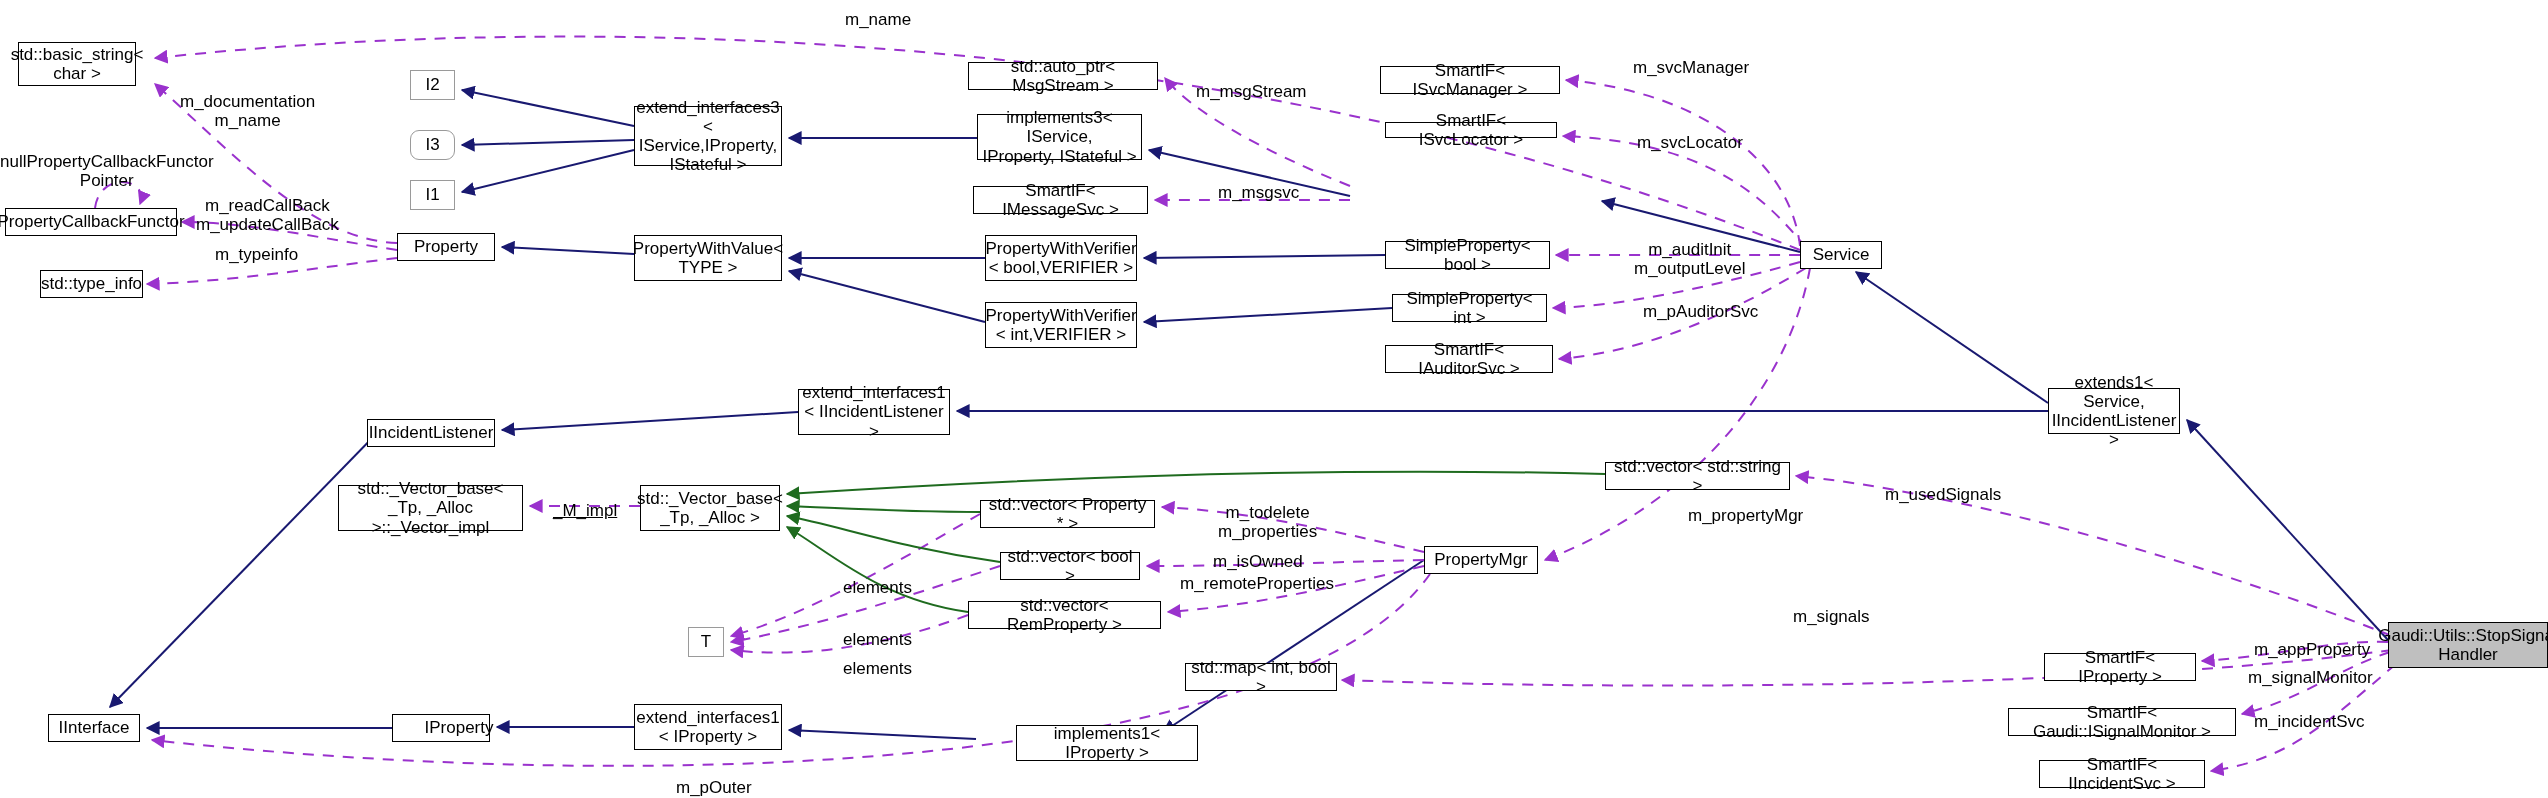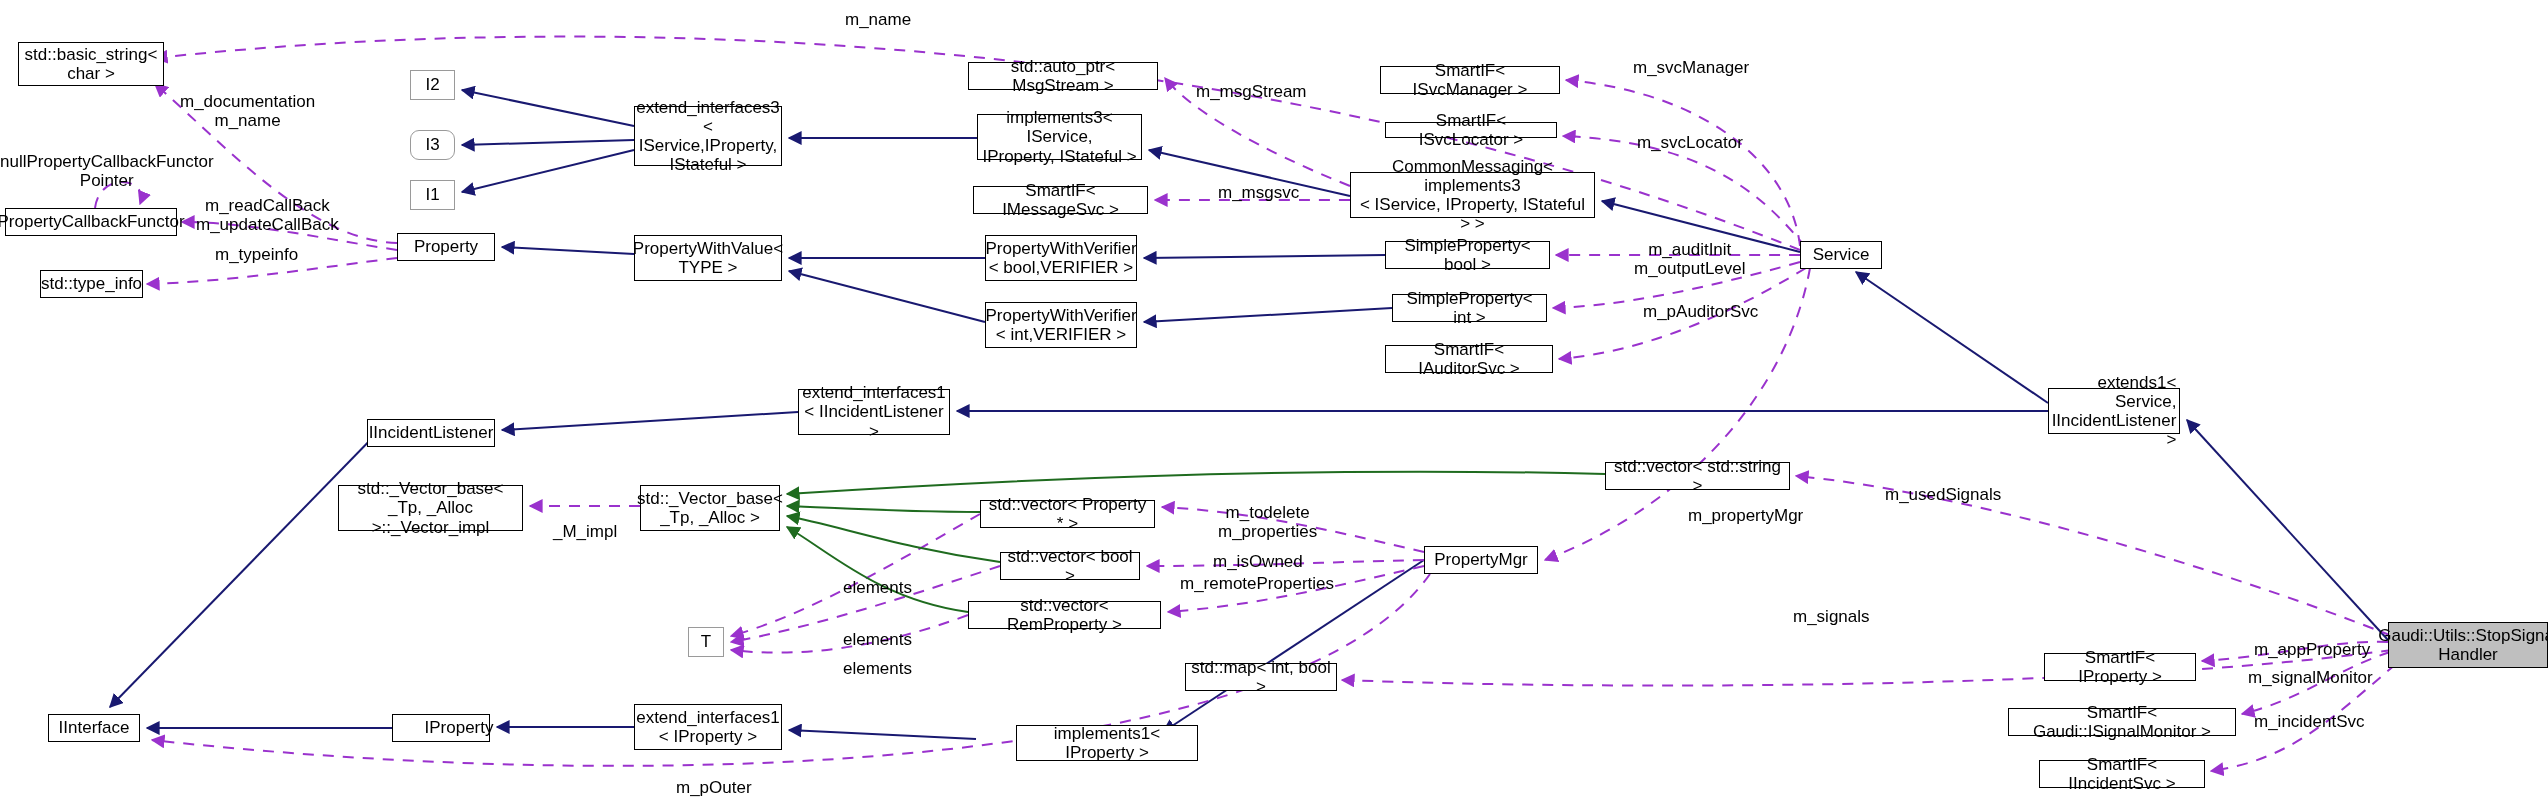--- a/index.html
+++ b/index.html
@@ -128,50 +128,48 @@
     </g>
 
     <g fill="none" stroke="#1f6b1f" stroke-width="2" marker-end="url(#arrow-tmpl)">
       <path d="M 1605 474 C 1300 466, 1000 480, 787 494"></path>
       <path d="M 980 512 C 900 512, 840 508, 787 506"></path>
       <path d="M 1000 562 C 900 548, 840 526, 787 516"></path>
       <path d="M 968 612 C 880 600, 830 552, 787 527"></path>
     </g>
   </svg>
 
-  <div class="node" style="left:18px;  top:42px;  width:146px; height:44px;">std::basic_string&lt;
+  <div class="node" style="left:18px;  top:42px;  width:118px; height:44px;">std::basic_string&lt;
 char &gt;</div>
   <div class="node" style="left:5px;   top:208px; width:172px; height:28px;">PropertyCallbackFunctor</div>
   <div class="node" style="left:40px;  top:270px; width:103px; height:28px;">std::type_info</div>
   <div class="node grey-border" style="left:410px; top:70px;  width:45px;  height:30px;">I2</div>
   <div class="node grey-border" style="left:410px; top:130px; width:45px;  height:30px;border-radius:9px;">I3</div>
   <div class="node grey-border" style="left:410px; top:180px; width:45px;  height:30px;">I1</div>
   <div class="node" style="left:634px; top:106px; width:148px; height:60px;">extend_interfaces3
 &lt; IService,IProperty,
 IStateful &gt;</div>
   <div class="node" style="left:397px; top:233px; width:98px;  height:28px;">Property</div>
   <div class="node" style="left:634px; top:235px; width:148px; height:46px;">PropertyWithValue&lt;
 TYPE &gt;</div>
   <div class="node" style="left:985px; top:235px; width:152px; height:46px;">PropertyWithVerifier
 &lt; bool,VERIFIER &gt;</div>
   <div class="node" style="left:985px; top:302px; width:152px; height:46px;">PropertyWithVerifier
 &lt; int,VERIFIER &gt;</div>
   <div class="node" style="left:968px; top:62px;  width:190px; height:28px;">std::auto_ptr&lt; MsgStream &gt;</div>
   <div class="node" style="left:977px; top:114px; width:165px; height:46px;">implements3&lt; IService,
 IProperty, IStateful &gt;</div>
   <div class="node" style="left:973px; top:186px; width:175px; height:28px;">SmartIF&lt; IMessageSvc &gt;</div>
-  <div class="node" style="left:1350px;top:172px; width:245px; height:46px;">CommonMessaging&lt; implements3
-&lt; IService, IProperty, IStateful &gt; &gt;</div>
   <div class="node" style="left:1380px;top:66px;  width:180px; height:28px;">SmartIF&lt; ISvcManager &gt;</div>
   <div class="node" style="left:1385px;top:122px; width:172px; height:16px;">SmartIF&lt; ISvcLocator &gt;</div>
   <div class="node" style="left:1385px;top:241px; width:165px; height:28px;">SimpleProperty&lt; bool &gt;</div>
   <div class="node" style="left:1392px;top:294px; width:155px; height:28px;">SimpleProperty&lt; int &gt;</div>
   <div class="node" style="left:1385px;top:345px; width:168px; height:28px;">SmartIF&lt; IAuditorSvc &gt;</div>
   <div class="node" style="left:1800px;top:241px; width:82px;  height:28px;">Service</div>
-  <div class="node" style="left:2048px;top:388px; width:132px; height:46px;text-align:right;">extends1&lt; Service,
+  <div class="node" style="left:2048px;top:388px; width:132px; height:46px;">extends1&lt; Service,
 IIncidentListener &gt;</div>
   <div class="node" style="left:367px; top:419px; width:128px; height:28px;">IIncidentListener</div>
   <div class="node" style="left:798px; top:389px; width:152px; height:46px;">extend_interfaces1
 &lt; IIncidentListener &gt;</div>
   <div class="node" style="left:338px; top:485px; width:185px; height:46px;">std::_Vector_base&lt;
 _Tp, _Alloc &gt;::_Vector_impl</div>
   <div class="node" style="left:640px; top:485px; width:140px; height:46px;">std::_Vector_base&lt;
 _Tp, _Alloc &gt;</div>
   <div class="node" style="left:980px; top:500px; width:175px; height:28px;">std::vector&lt; Property * &gt;</div>
   <div class="node" style="left:1000px;top:552px; width:140px; height:28px;">std::vector&lt; bool &gt;</div>
@@ -205,21 +203,21 @@
   <div class="edge-label" style="left:1637px; top:133px;">m_svcLocator</div>
   <div class="edge-label" style="left:1634px; top:240px;">m_auditInit
 m_outputLevel</div>
   <div class="edge-label" style="left:1643px; top:302px;">m_pAuditorSvc</div>
   <div class="edge-label" style="left:1885px; top:485px;">m_usedSignals</div>
   <div class="edge-label" style="left:1688px; top:506px;">m_propertyMgr</div>
   <div class="edge-label" style="left:1218px; top:503px;">m_todelete
 m_properties</div>
   <div class="edge-label" style="left:1213px; top:552px;">m_isOwned</div>
   <div class="edge-label" style="left:1180px; top:574px;">m_remoteProperties</div>
-  <div class="edge-label" style="left:553px;  top:522px;">_M_impl</div>
+  <div class="edge-label" style="left:553px;  top:501px;text-decoration:underline;">_M_impl</div>
   <div class="edge-label" style="left:843px;  top:578px;">elements</div>
   <div class="edge-label" style="left:843px;  top:630px;">elements</div>
   <div class="edge-label" style="left:843px;  top:659px;">elements</div>
   <div class="edge-label" style="left:1793px; top:607px;">m_signals</div>
   <div class="edge-label" style="left:2254px; top:640px;">m_appProperty</div>
   <div class="edge-label" style="left:2248px; top:668px;">m_signalMonitor</div>
   <div class="edge-label" style="left:2254px; top:712px;">m_incidentSvc</div>
   <div class="edge-label" style="left:676px;  top:778px;">m_pOuter</div>
 
 </div>

